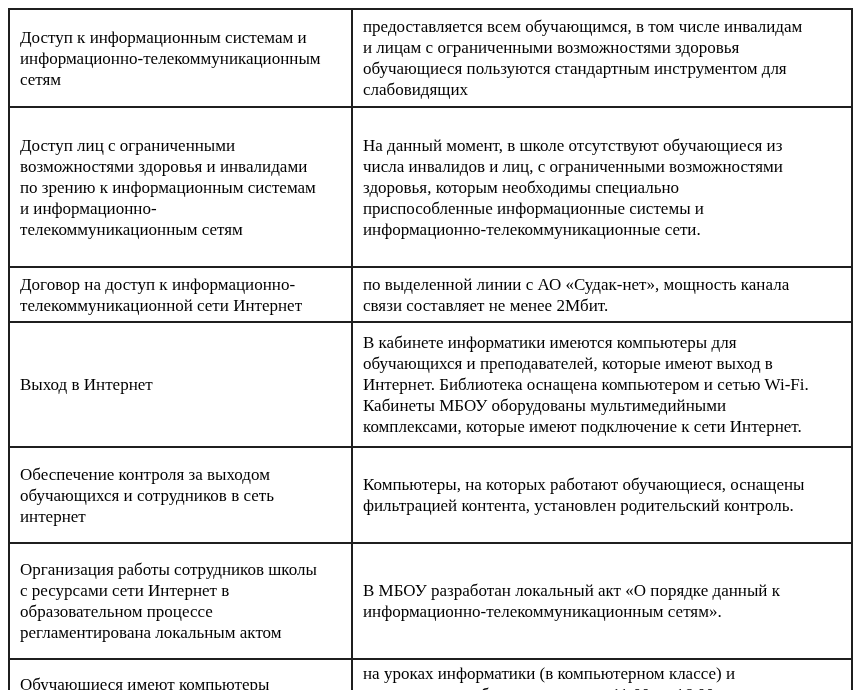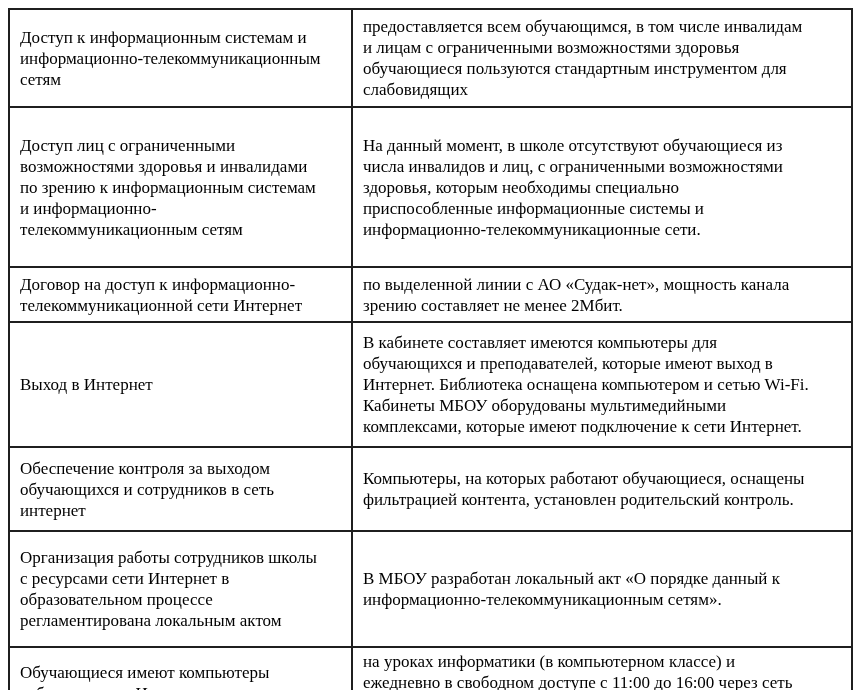--- a/index.html
+++ b/index.html
@@ -34,21 +34,21 @@
     line-height:21px;
     white-space:pre-line;
     overflow:hidden;
     box-sizing:border-box;
   }
   
   tr.r0{height:98px}
   tr.r1{height:160px}
   tr.r2{height:55px}
   tr.r3{height:125px}
-  tr.r4{height:84px}
+  tr.r4{height:96px}
   tr.r5{height:116px}
   tr.r6{height:71px}
 </style>
 </head>
 <body>
 
 <div class="page">
   <table class="info-table">
     <colgroup>
       <col style="width:343px">
@@ -73,25 +73,25 @@
         <td>На данный момент, в школе отсутствуют обучающиеся из
 числа инвалидов и лиц, с ограниченными возможностями
 здоровья, которым необходимы специально
 приспособленные информационные системы и
 информационно-телекоммуникационные сети.</td>
       </tr>
       <tr class="r2">
         <td>Договор на доступ к информационно-
 телекоммуникационной сети Интернет</td>
         <td>по выделенной линии с АО «Судак-нет», мощность канала
-зрению составляет не менее 2Мбит.</td>
+связи составляет не менее 2Мбит.</td>
       </tr>
       <tr class="r3">
         <td>Выход в Интернет</td>
-        <td>В кабинете составляет имеются компьютеры для
+        <td>В кабинете информатики имеются компьютеры для
 обучающихся и преподавателей, которые имеют выход в
 Интернет. Библиотека оснащена компьютером и сетью Wi-Fi.
 Кабинеты МБОУ оборудованы мультимедийными
 комплексами, которые имеют подключение к сети Интернет.</td>
       </tr>
       <tr class="r4">
         <td>Обеспечение контроля за выходом
 обучающихся и сотрудников в сеть
 интернет</td>
         <td>Компьютеры, на которых работают обучающиеся, оснащены

